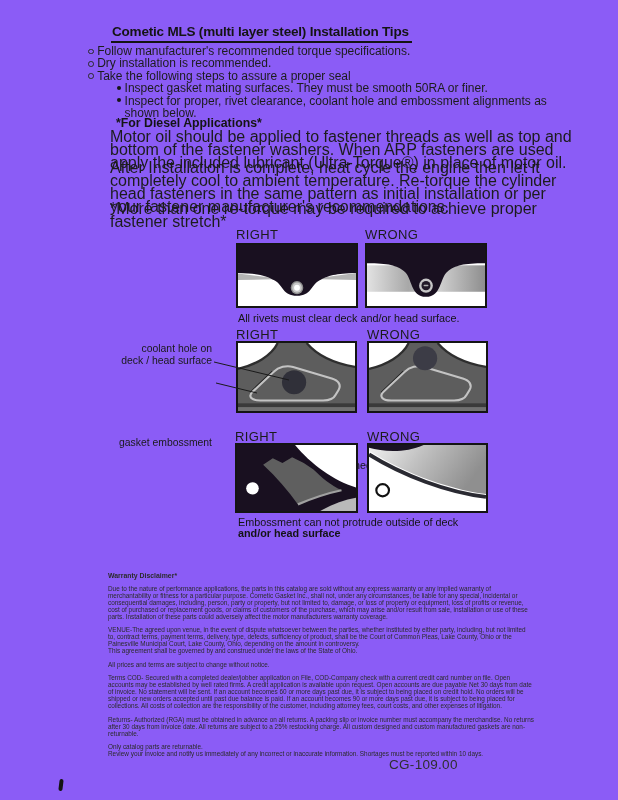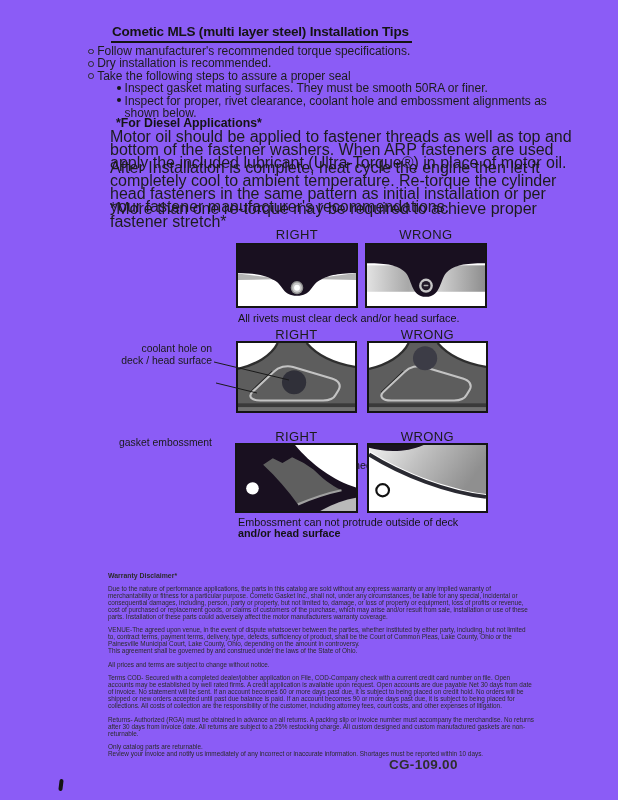--- a/index.html
+++ b/index.html
@@ -12,21 +12,21 @@
   .tips{position:absolute;left:88px;top:45px;width:494px;font-size:12px;line-height:12.4px;}
   .trow{display:flex;align-items:flex-start;}
   .ring{flex:0 0 auto;width:3.6px;height:3.6px;border:1px solid #2a2a2a;border-radius:50%;margin:3.6px 3.6px 0 0;}
   .trow.sub{margin-left:29px;}
   .dot{flex:0 0 auto;width:4.2px;height:4.2px;background:#161616;border-radius:50%;margin:3.4px 3.4px 0 0;}
 
   .dheading{position:absolute;left:116px;top:116px;margin:0;font-size:12.3px;font-weight:700;color:#141414;}
   .body{position:absolute;left:110px;width:462px;margin:0;font-size:16px;line-height:12.9px;}
   .p1{top:131px;} .p2{top:162px;} .notep{top:203px;}
 
-  .flabel{position:absolute;font-size:13px;letter-spacing:.4px;color:#1b1b1b;text-align:center;}
+  .flabel{position:absolute;font-size:13px;letter-spacing:.4px;color:#1b1b1b;text-align:left;}
   .panel{position:absolute;border:2.4px solid #141414;box-sizing:border-box;background:#fff;}
   .panel svg{display:block;width:100%;height:100%;}
   .fcaption{position:absolute;font-size:10.8px;color:#141414;}
 
   .f1-lr{left:236px;top:227px;width:122px;} .f1-lw{left:365px;top:227px;width:122px;}
   .f1-pr{left:236px;top:243px;width:122px;height:65px;}
   .f1-pw{left:365px;top:243px;width:122px;height:65px;}
   .f1-cap{left:238px;top:312px;}
 
   .f2-lr{left:236px;top:327px;width:121px;} .f2-lw{left:367px;top:327px;width:121px;}
@@ -41,21 +41,21 @@
   .f3-lr{left:235px;top:429px;width:123px;} .f3-lw{left:367px;top:429px;width:121px;}
   .f3-pr{left:235px;top:443px;width:123px;height:70px;}
   .f3-pw{left:367px;top:443px;width:121px;height:70px;}
   .f3-cap1{left:238px;top:516px;} .f3-cap2{left:238px;top:527px;font-weight:bold;}
 
   .warranty{position:absolute;left:108px;top:572px;width:426px;color:#2b2b2b;}
   .w-head{margin:0 0 5.5px 0;font-size:6.9px;font-weight:700;}
   .wp{margin:0 0 6.2px 0;font-size:6.4px;line-height:7.1px;}
   .wp.tight{margin-bottom:0;}
 
-  .footer-code{position:absolute;left:389px;top:757px;font-size:13.5px;letter-spacing:.3px;color:#2e2e2e;font-weight:bold;}
+  .footer-code{position:absolute;left:389px;top:757px;font-size:13.5px;letter-spacing:.3px;color:#2e2e2e;}
   .smudge{position:absolute;left:59px;top:779px;width:4px;height:12px;background:#141414;border-radius:2px;transform:rotate(7deg);}
 </style>
 </head>
 <body>
 
 <div class="page">
 
   <h1 class="title">Cometic MLS (multi layer steel) Installation Tips</h1>
 
   <div class="tips">

